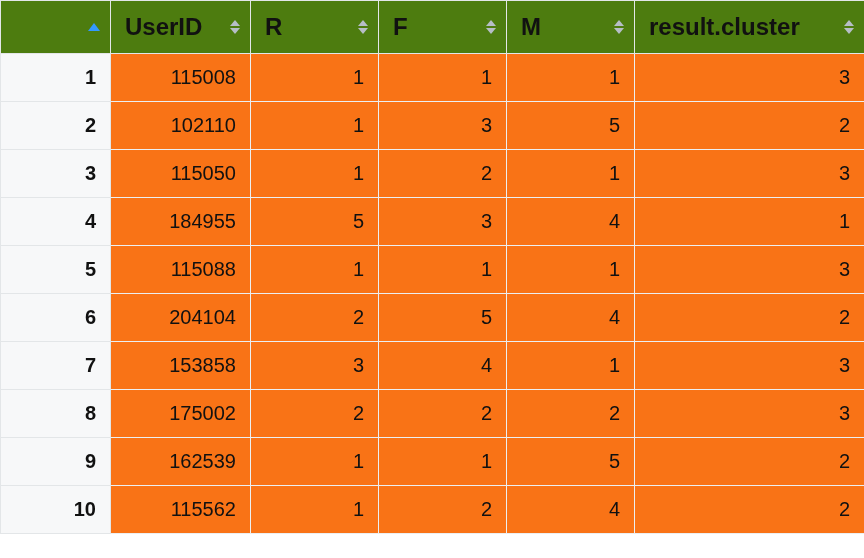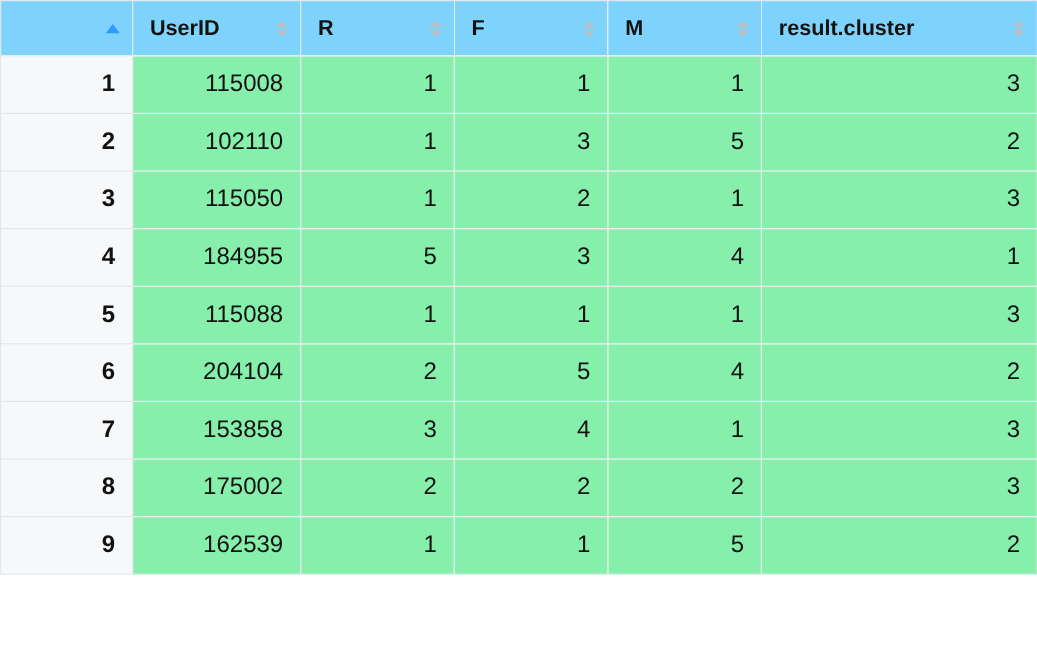--- a/index.html
+++ b/index.html
@@ -12,37 +12,37 @@
   }
   .table-wrap {
     width: 864px;
   }
   table {
     border-collapse: collapse;
     width: 100%;
     table-layout: fixed;
   }
   thead th {
-    background: #7dd3fc;
+    background: #4d7c0f;
     font-weight: 700;
     text-align: left;
     padding: 12px 14px;
-    font-size: 18px;
+    font-size: 24px;
     border: 1px solid #e3e6e8;
     position: relative;
     user-select: none;
   }
   thead th.idx-col {
     text-align: right;
   }
   tbody td {
     padding: 12px 14px;
     font-size: 20px;
     border: 1px solid #eceff1;
-    background: #86efac;
+    background: #f97316;
     text-align: right;
     font-variant-numeric: tabular-nums;
   }
   tbody td.idx-col {
     font-weight: 700;
     background: #f7f8f9;
     border-color: #e3e6e8;
   }
   col.idx     { width: 110px; }
   col.userid  { width: 140px; }
@@ -214,15 +214,23 @@
           <td>3</td>
         </tr>
         <tr>
           <td class="idx-col">9</td>
           <td>162539</td>
           <td>1</td>
           <td>1</td>
           <td>5</td>
           <td>2</td>
         </tr>
+        <tr>
+          <td class="idx-col">10</td>
+          <td>115562</td>
+          <td>1</td>
+          <td>2</td>
+          <td>4</td>
+          <td>2</td>
+        </tr>
       </tbody>
   </table>
 </div>
 
 </body></html>

